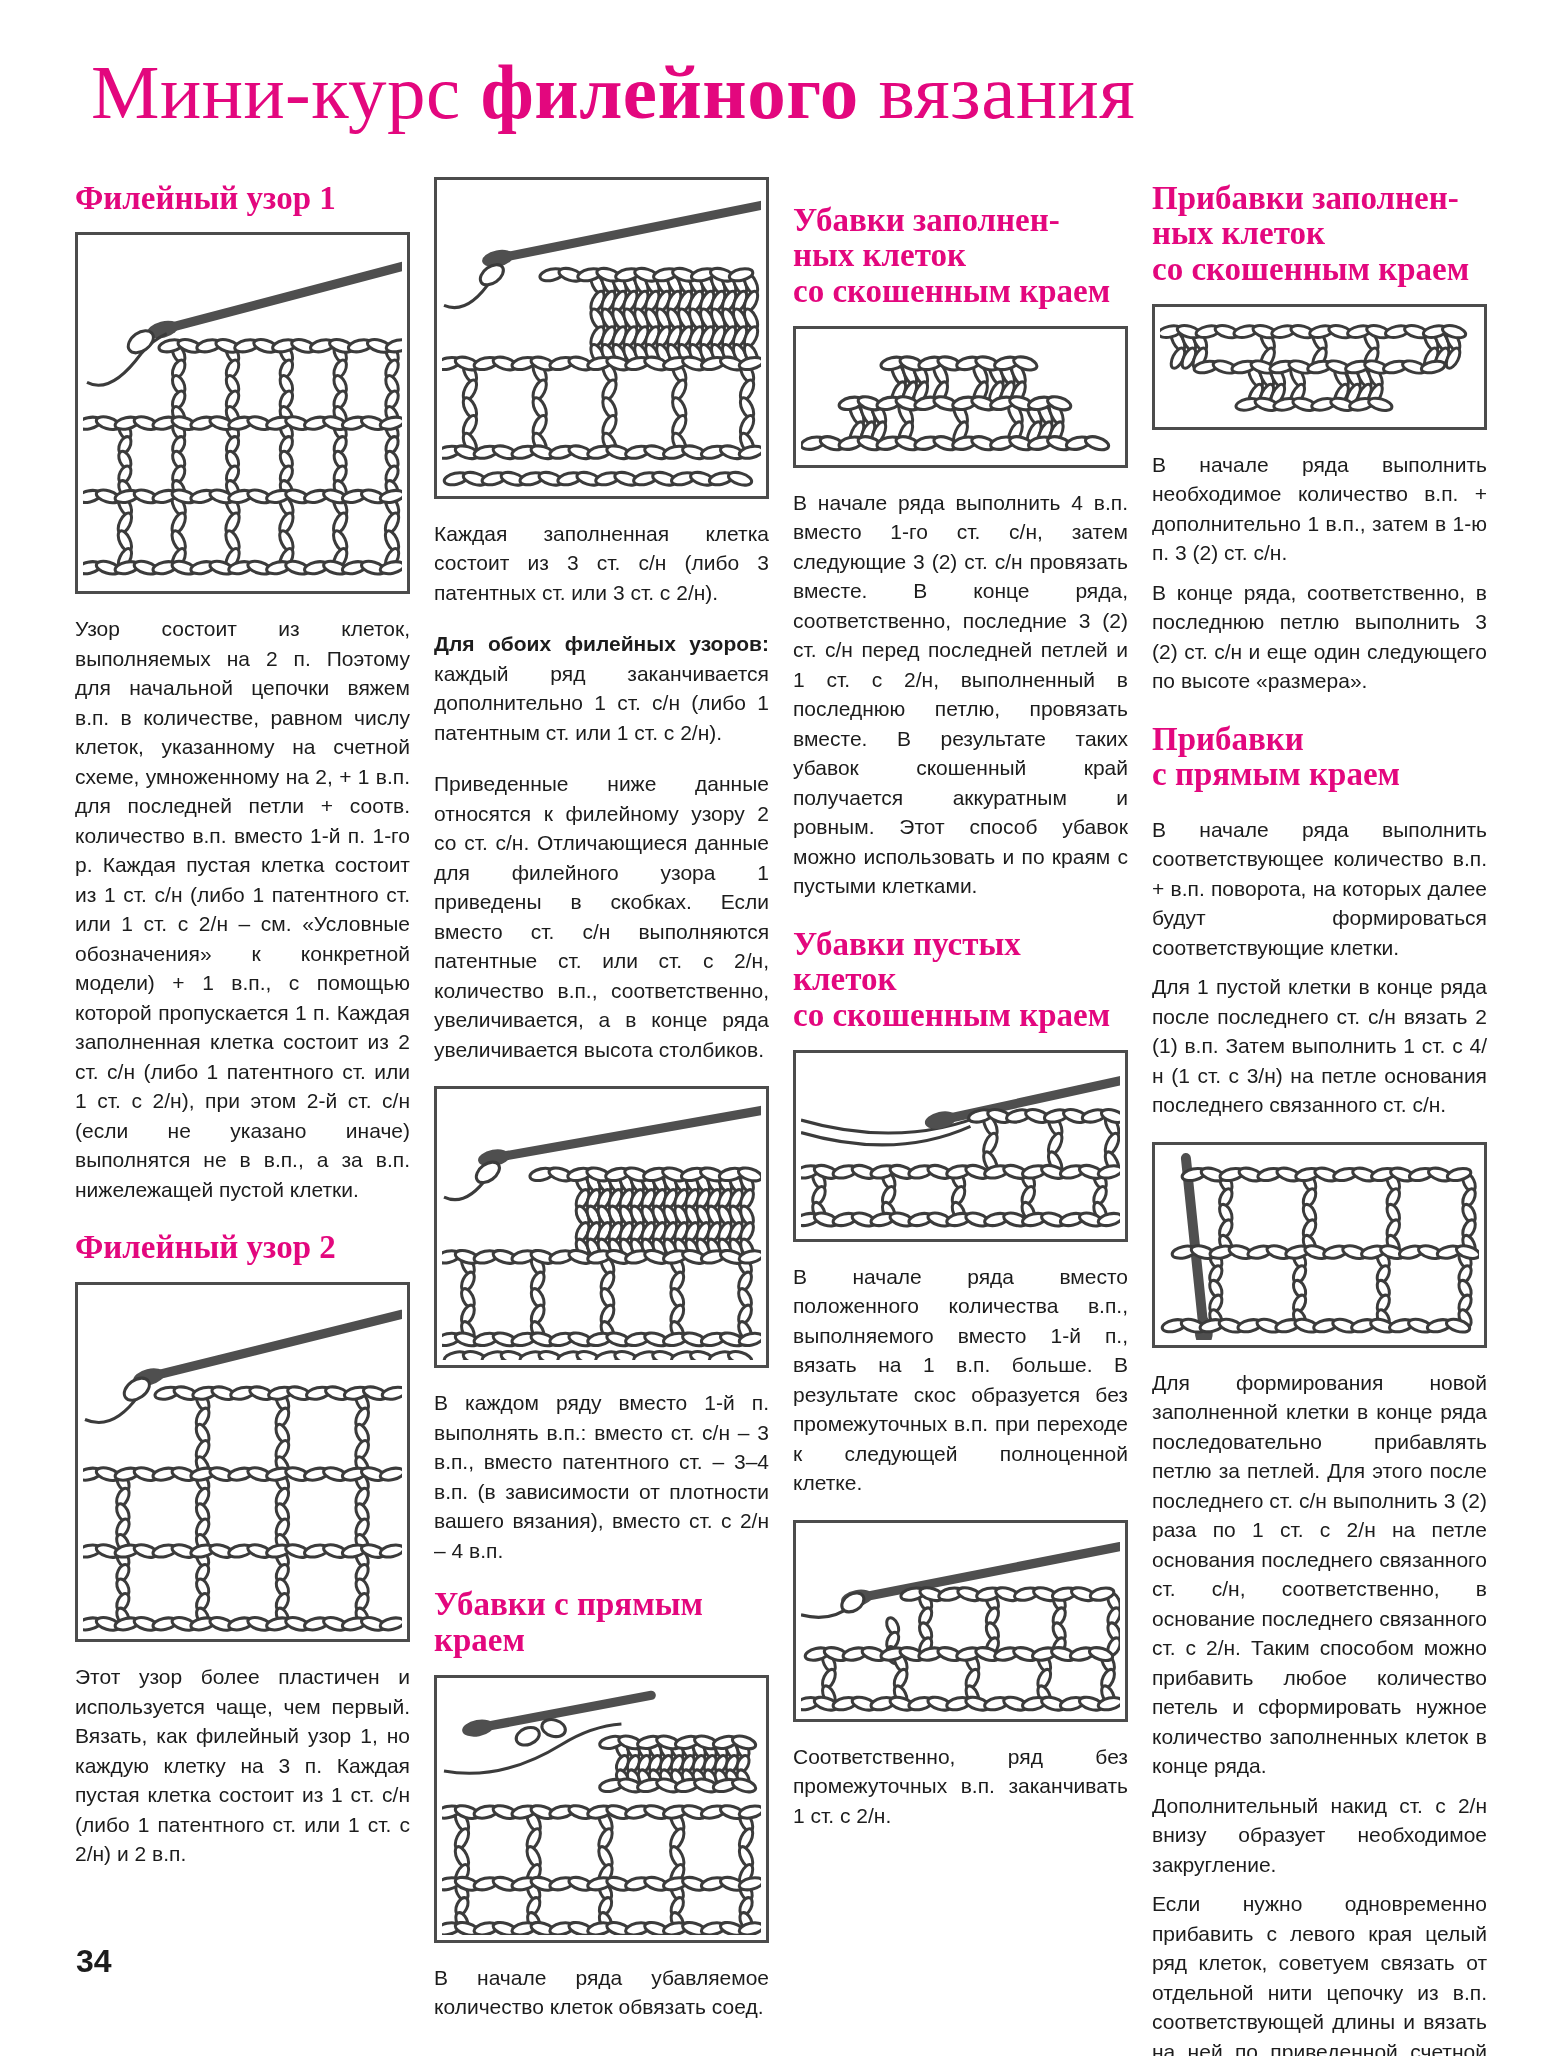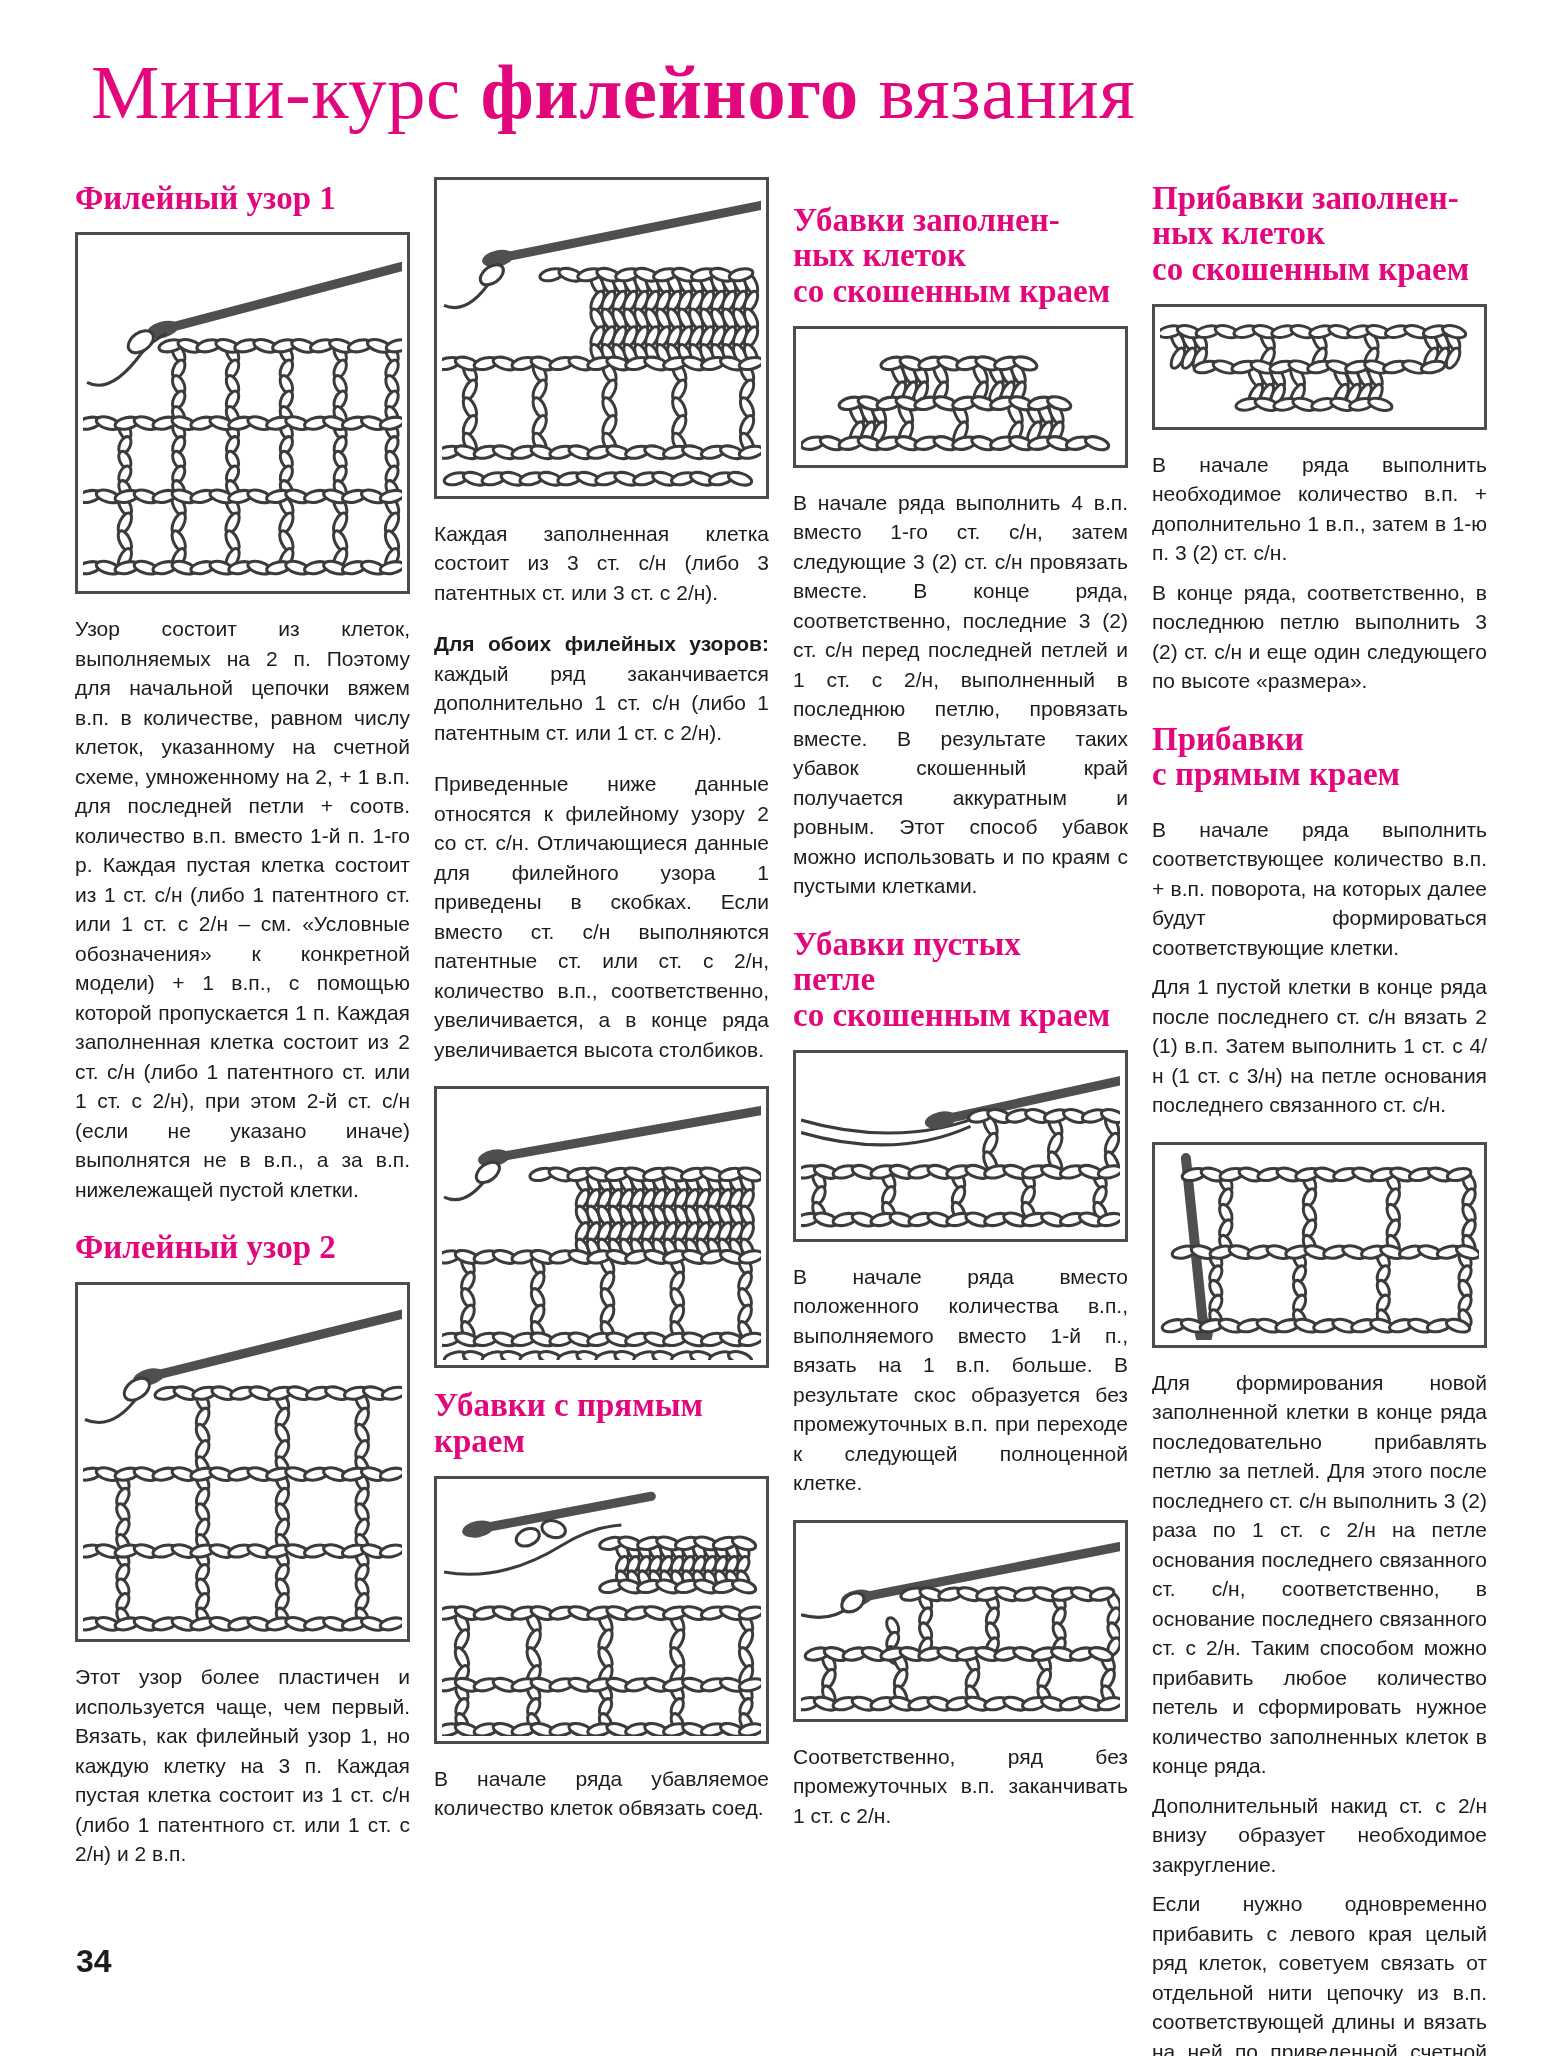--- a/index.html
+++ b/index.html
@@ -661,20 +661,21 @@
             <ellipse cx="166" cy="256" rx="12" ry="5.5" fill="#fff" stroke="#3b3b3b" stroke-width="3" transform="rotate(-12 166 256)"></ellipse>
             <ellipse cx="185" cy="256" rx="12" ry="5.5" fill="#fff" stroke="#3b3b3b" stroke-width="3" transform="rotate(16 185 256)"></ellipse>
             <ellipse cx="204" cy="256" rx="12" ry="5.5" fill="#fff" stroke="#3b3b3b" stroke-width="3" transform="rotate(-12 204 256)"></ellipse>
             <ellipse cx="223" cy="256" rx="12" ry="5.5" fill="#fff" stroke="#3b3b3b" stroke-width="3" transform="rotate(16 223 256)"></ellipse>
             <ellipse cx="242" cy="256" rx="12" ry="5.5" fill="#fff" stroke="#3b3b3b" stroke-width="3" transform="rotate(-12 242 256)"></ellipse>
             <ellipse cx="261" cy="256" rx="12" ry="5.5" fill="#fff" stroke="#3b3b3b" stroke-width="3" transform="rotate(16 261 256)"></ellipse>
             <ellipse cx="280" cy="256" rx="12" ry="5.5" fill="#fff" stroke="#3b3b3b" stroke-width="3" transform="rotate(-12 280 256)"></ellipse>
             <ellipse cx="299" cy="256" rx="12" ry="5.5" fill="#fff" stroke="#3b3b3b" stroke-width="3" transform="rotate(16 299 256)"></ellipse>
           </svg>
         </figure>
+      <p>В каждом ряду вместо 1-й п. выполнять в.п.: вместо ст. с/н – 3 в.п., вместо патентного ст. – 3–4 в.п. (в зависимости от плотности вашего вязания), вместо ст. с 2/н – 4 в.п.</p>
       <h2 class="sec">
         <div>Убавки с прямым</div>
         <div>краем</div>
       </h2>
       <figure class="diagram" style="height:268px">
           <svg viewBox="0 0 320 246" preserveAspectRatio="none">
             <line x1="36" y1="44" x2="210" y2="12" stroke="#4f4f4f" stroke-width="9" stroke-linecap="round"></line>
             <ellipse cx="36" cy="44" rx="16" ry="8" fill="#4f4f4f" transform="rotate(-10.420712396794508 36 44)"></ellipse>
             <path d="M2,86 Q60,96 120,60 Q150,42 180,40" fill="none" stroke="#3b3b3b" stroke-width="3"></path>
             <ellipse cx="86" cy="52" rx="12" ry="8" fill="#fff" stroke="#3b3b3b" stroke-width="3" transform="rotate(-20 86 52)"></ellipse>
@@ -898,21 +899,21 @@
             <ellipse cx="149" cy="28" rx="12" ry="5.5" fill="#fff" stroke="#3b3b3b" stroke-width="3" transform="rotate(16 149 28)"></ellipse>
             <ellipse cx="168" cy="28" rx="12" ry="5.5" fill="#fff" stroke="#3b3b3b" stroke-width="3" transform="rotate(-12 168 28)"></ellipse>
             <ellipse cx="187" cy="28" rx="12" ry="5.5" fill="#fff" stroke="#3b3b3b" stroke-width="3" transform="rotate(16 187 28)"></ellipse>
             <ellipse cx="206" cy="28" rx="12" ry="5.5" fill="#fff" stroke="#3b3b3b" stroke-width="3" transform="rotate(-12 206 28)"></ellipse>
             <ellipse cx="225" cy="28" rx="12" ry="5.5" fill="#fff" stroke="#3b3b3b" stroke-width="3" transform="rotate(16 225 28)"></ellipse>
           </svg>
         </figure>
       <p>В начале ряда выполнить 4 в.п. вместо 1-го ст. с/н, затем следующие 3 (2) ст. с/н провязать вместе. В конце ряда, соответственно, последние 3 (2) ст. с/н перед последней петлей и 1 ст. с 2/н, выполненный в последнюю петлю, провязать вместе. В результате таких убавок скошенный край получается аккуратным и ровным. Этот способ убавок можно использовать и по краям с пустыми клетками.</p>
       <h2 class="sec mt">
         <div>Убавки пустых</div>
-        <div>петле</div>
+        <div>клеток</div>
         <div>со скошенным краем</div>
       </h2>
       <figure class="diagram" style="height:192px">
           <svg viewBox="0 0 320 170" preserveAspectRatio="none">
             <path d="M0,60 C50,74 120,82 190,52" fill="none" stroke="#3b3b3b" stroke-width="3"></path>
             <path d="M0,72 C50,86 110,92 170,66" fill="none" stroke="#3b3b3b" stroke-width="3"></path>
             <line x1="140" y1="60" x2="320" y2="22" stroke="#4f4f4f" stroke-width="9" stroke-linecap="round"></line>
             <ellipse cx="140" cy="60" rx="16" ry="8" fill="#4f4f4f" transform="rotate(-11.92073853992231 140 60)"></ellipse>
             <ellipse cx="190" cy="65" rx="5.2" ry="11.16" fill="#fff" stroke="#3b3b3b" stroke-width="3" transform="rotate(-26 190 65)"></ellipse>
             <ellipse cx="190" cy="83" rx="5.2" ry="11.16" fill="#fff" stroke="#3b3b3b" stroke-width="3" transform="rotate(26 190 83)"></ellipse>

